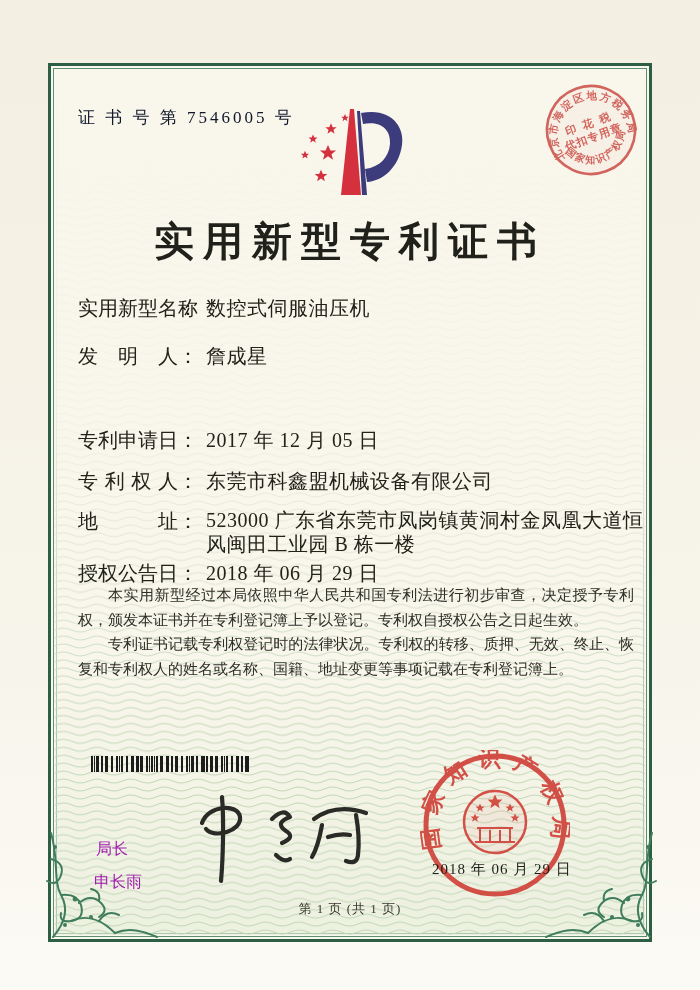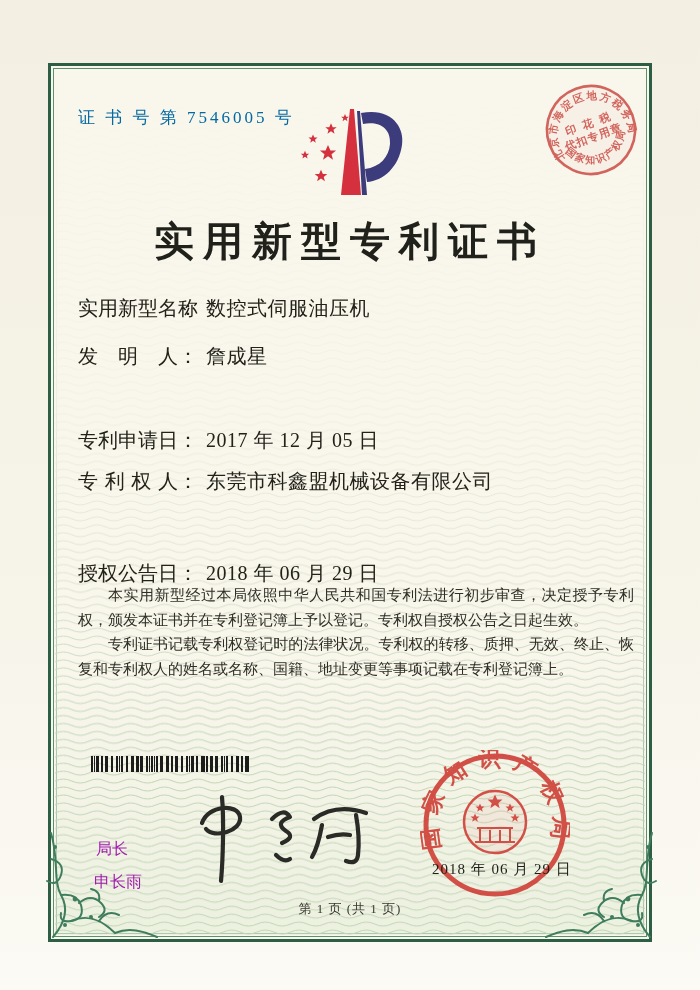--- a/index.html
+++ b/index.html
@@ -11,21 +11,21 @@
   }
   .frame{
     position:absolute;left:48px;top:63px;width:604px;height:879px;
     box-sizing:border-box;border:3px solid #2c5e45;background:#f9f6ec;
   }
   .frame-mid{position:absolute;inset:2px;border:1px solid #5c8e72;}
   .frame-in{position:absolute;inset:2px;border:1px solid #9dbfaa;}
   .bgart{position:absolute;inset:4px;width:calc(100% - 8px);height:calc(100% - 8px);}
   .content{position:absolute;inset:0;}
   .abs{position:absolute;}
-  .certno{left:27px;top:40px;font-size:17px;letter-spacing:3px;color:#0369a1;}
+  .certno{left:27px;top:40px;font-size:17px;letter-spacing:3px;color:#0f172a;}
   .title{left:0;top:148px;width:100%;text-align:center;font-size:40px;font-weight:bold;
          letter-spacing:9px;color:#21211b;}
   .frow{left:27px;font-size:20px;color:#222219;white-space:nowrap;}
   .flabel{display:inline-block;width:100px;text-align:justify;text-align-last:justify;}
   .fcolon{display:inline-block;margin-right:8px;}
   .fvalue{letter-spacing:0.5px;}
   .fvalue.wrapv{display:inline-block;white-space:normal;width:440px;vertical-align:top;line-height:24px;letter-spacing:0.5px;}
   .grant-right{position:absolute;left:300px;top:0;white-space:nowrap;}
   .bodytext{left:27px;top:517px;width:556px;font-size:15px;line-height:24.6px;
             text-align:justify;color:#2e2e26;}
@@ -138,20 +138,23 @@
     </div>
     <div class="abs frow" style="top:277px;">
       <span class="flabel">发 明 人</span><span class="fcolon">：</span><span class="fvalue">詹成星</span>
     </div>
     <div class="abs frow" style="top:361px;">
       <span class="flabel">专利申请日</span><span class="fcolon">：</span><span class="fvalue">2017 年 12 月 05 日</span>
     </div>
     <div class="abs frow" style="top:402px;">
       <span class="flabel">专 利 权 人</span><span class="fcolon">：</span><span class="fvalue">东莞市科鑫盟机械设备有限公司</span>
     </div>
+    <div class="abs frow" style="top:442px;">
+      <span class="flabel">地 址</span><span class="fcolon">：</span><span class="fvalue wrapv">523000 广东省东莞市凤岗镇黄洞村金凤凰大道恒风闽田工业园 B 栋一楼</span>
+    </div>
     <div class="abs frow" style="top:494px;">
       <span class="flabel">授权公告日</span><span class="fcolon">：</span><span class="fvalue">2018 年 06 月 29 日</span>
     </div>
 
     <div class="abs bodytext">
       <p>本实用新型经过本局依照中华人民共和国专利法进行初步审查，决定授予专利权，颁发本证书并在专利登记簿上予以登记。专利权自授权公告之日起生效。</p>
       <p>专利证书记载专利权登记时的法律状况。专利权的转移、质押、无效、终止、恢复和专利权人的姓名或名称、国籍、地址变更等事项记载在专利登记簿上。</p>
     </div>
 
     <div class="abs barcode"></div>

